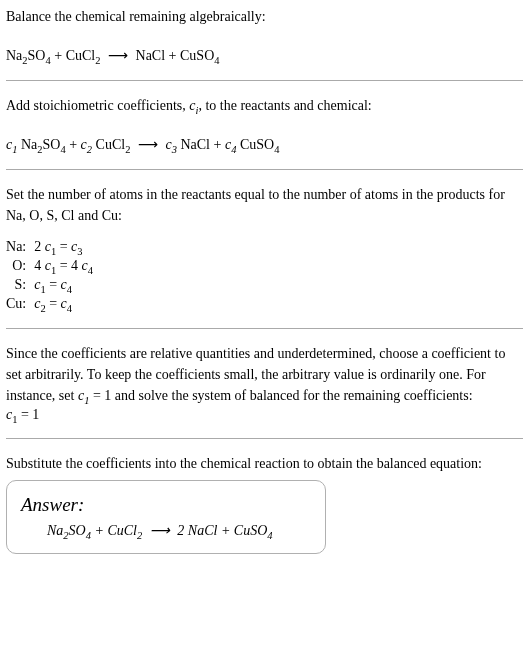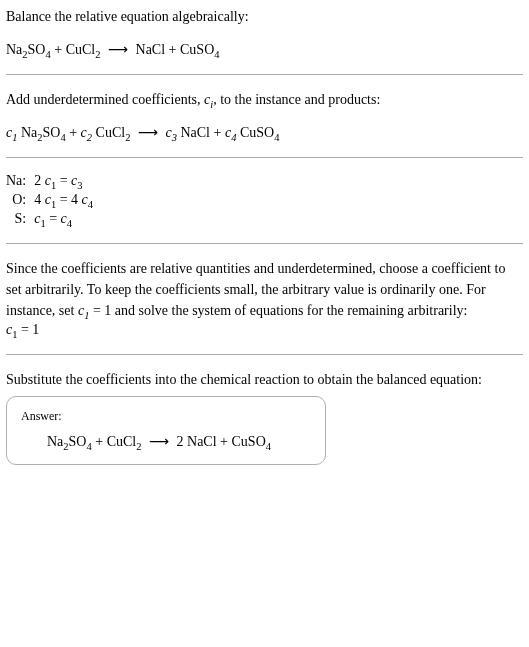--- a/index.html
+++ b/index.html
@@ -25,21 +25,21 @@
       vertical-align: sub;
       line-height: 0;
     }
     .italic { font-style: italic; }
     .arrow { 
       display: inline-block;
       margin: 0 4px;
     }
     .balance-table {
       border-collapse: collapse;
-      margin-top: 2px;
+      margin-top: 12px;
     }
     .balance-table td {
       padding: 0 6px 0 0;
       vertical-align: top;
       line-height: 1.35;
     }
     .balance-table td:first-child {
       text-align: right;
       padding-right: 8px;
     }
@@ -49,81 +49,87 @@
     }
     .answer-box {
       border: 1px solid #b0b0b0;
       border-radius: 10px;
       padding: 10px 14px 12px;
       background: #fff;
       display: inline-block;
       min-width: 320px;
     }
     .answer-label {
-      font-size: 12px;
-      margin-bottom: 6px;
+      font-size: 19px;
+      font-style: italic;
     }
     .answer-eq {
       padding-left: 26px;
+      font-style: italic;
     }
-    .eq-line { margin-top: 12px; }
+    .eq-line { margin-top: 18px; }
   </style>
 </head>
 <body>
 
 
 
 <div class="section">
-  <div>Balance the relative equation algebraically:</div>
+  <div>Balance the chemical remaining algebraically:</div>
   <div class="eq-line">
     <span><span>Na</span><sub>2</sub><span>SO</span><sub>4</sub></span><span> + </span><span><span>CuCl</span><sub>2</sub></span>
     <span class="arrow">⟶</span>
     <span>NaCl</span><span> + </span><span><span>CuSO</span><sub>4</sub></span>
   </div>
 </div>
 
 <hr class="divider">
 
 <div class="section">
   <div>
-    <span>Add underdetermined coefficients, </span><span class="italic"><span>c</span><sub>i</sub></span><span>, to the instance and products:</span>
+    <span>Add stoichiometric coefficients, </span><span class="italic"><span>c</span><sub>i</sub></span><span>, to the reactants and chemical:</span>
   </div>
   <div class="eq-line">
     <span class="italic"><span>c</span><sub>1</sub></span><span> </span><span><span>Na</span><sub>2</sub><span>SO</span><sub>4</sub></span><span> + </span><span class="italic"><span>c</span><sub>2</sub></span><span> </span><span><span>CuCl</span><sub>2</sub></span>
     <span class="arrow">⟶</span>
     <span class="italic"><span>c</span><sub>3</sub></span><span> </span><span>NaCl</span><span> + </span><span class="italic"><span>c</span><sub>4</sub></span><span> </span><span><span>CuSO</span><sub>4</sub></span>
   </div>
 </div>
 
 <hr class="divider">
 
 <div class="section">
+  <div>Set the number of atoms in the reactants equal to the number of atoms in the products for Na, O, S, Cl and Cu:</div>
   <table class="balance-table">
     <tbody id="atom-rows">
         <tr>
           <td>Na:</td>
           <td>2 <span class="italic">c</span><sub>1</sub> = <span class="italic">c</span><sub>3</sub></td>
         </tr>
         <tr>
           <td>O:</td>
           <td>4 <span class="italic">c</span><sub>1</sub> = 4 <span class="italic">c</span><sub>4</sub></td>
         </tr>
         <tr>
           <td>S:</td>
           <td><span class="italic">c</span><sub>1</sub> = <span class="italic">c</span><sub>4</sub></td>
         </tr>
+        <tr>
+          <td>Cu:</td>
+          <td><span class="italic">c</span><sub>2</sub> = <span class="italic">c</span><sub>4</sub></td>
+        </tr>
       </tbody>
   </table>
 </div>
 
 <hr class="divider">
 
 <div class="section">
   <div>
-    <span>Since the coefficients are relative quantities and underdetermined, choose a coefficient to set arbitrarily. To keep the coefficients small, the arbitrary value is ordinarily one. For instance, set </span><span class="italic"><span>c</span><sub>1</sub></span><span> = 1</span><span> and solve the system of equations for the remaining arbitrarily:</span>
+    <span>Since the coefficients are relative quantities and underdetermined, choose a coefficient to set arbitrarily. To keep the coefficients small, the arbitrary value is ordinarily one. For instance, set </span><span class="italic"><span>c</span><sub>1</sub></span><span> = 1</span><span> and solve the system of balanced for the remaining coefficients:</span>
   </div>
   <div class="coef-list" id="coef-list">
       <div><span class="italic">c</span><sub>1</sub> = 1</div>
     </div>
 </div>
 
 <hr class="divider">
 
 <div class="section">
   <div>Substitute the coefficients into the chemical reaction to obtain the balanced equation:</div>

